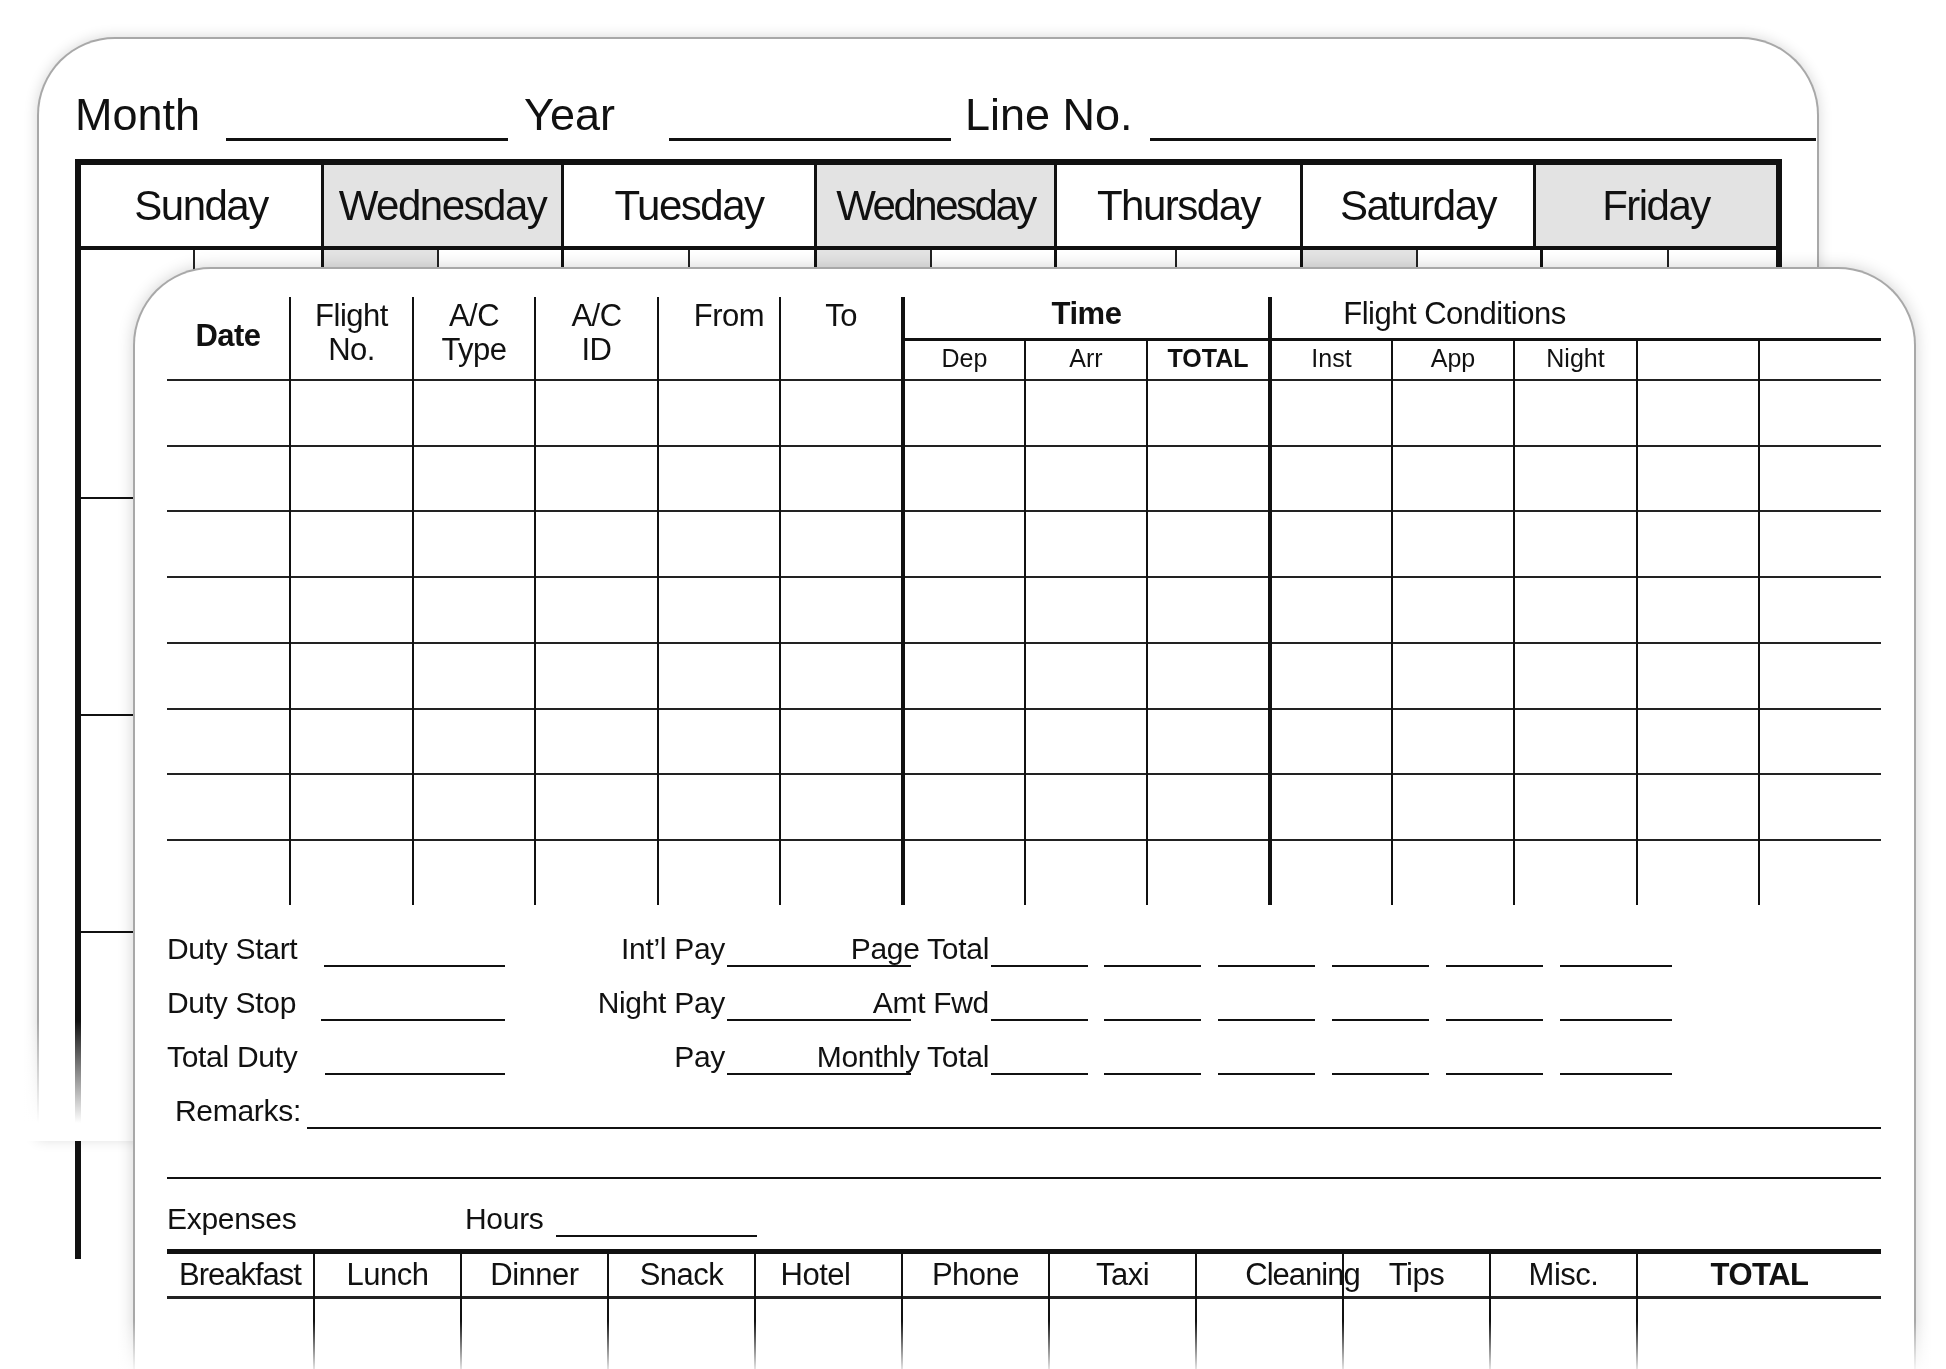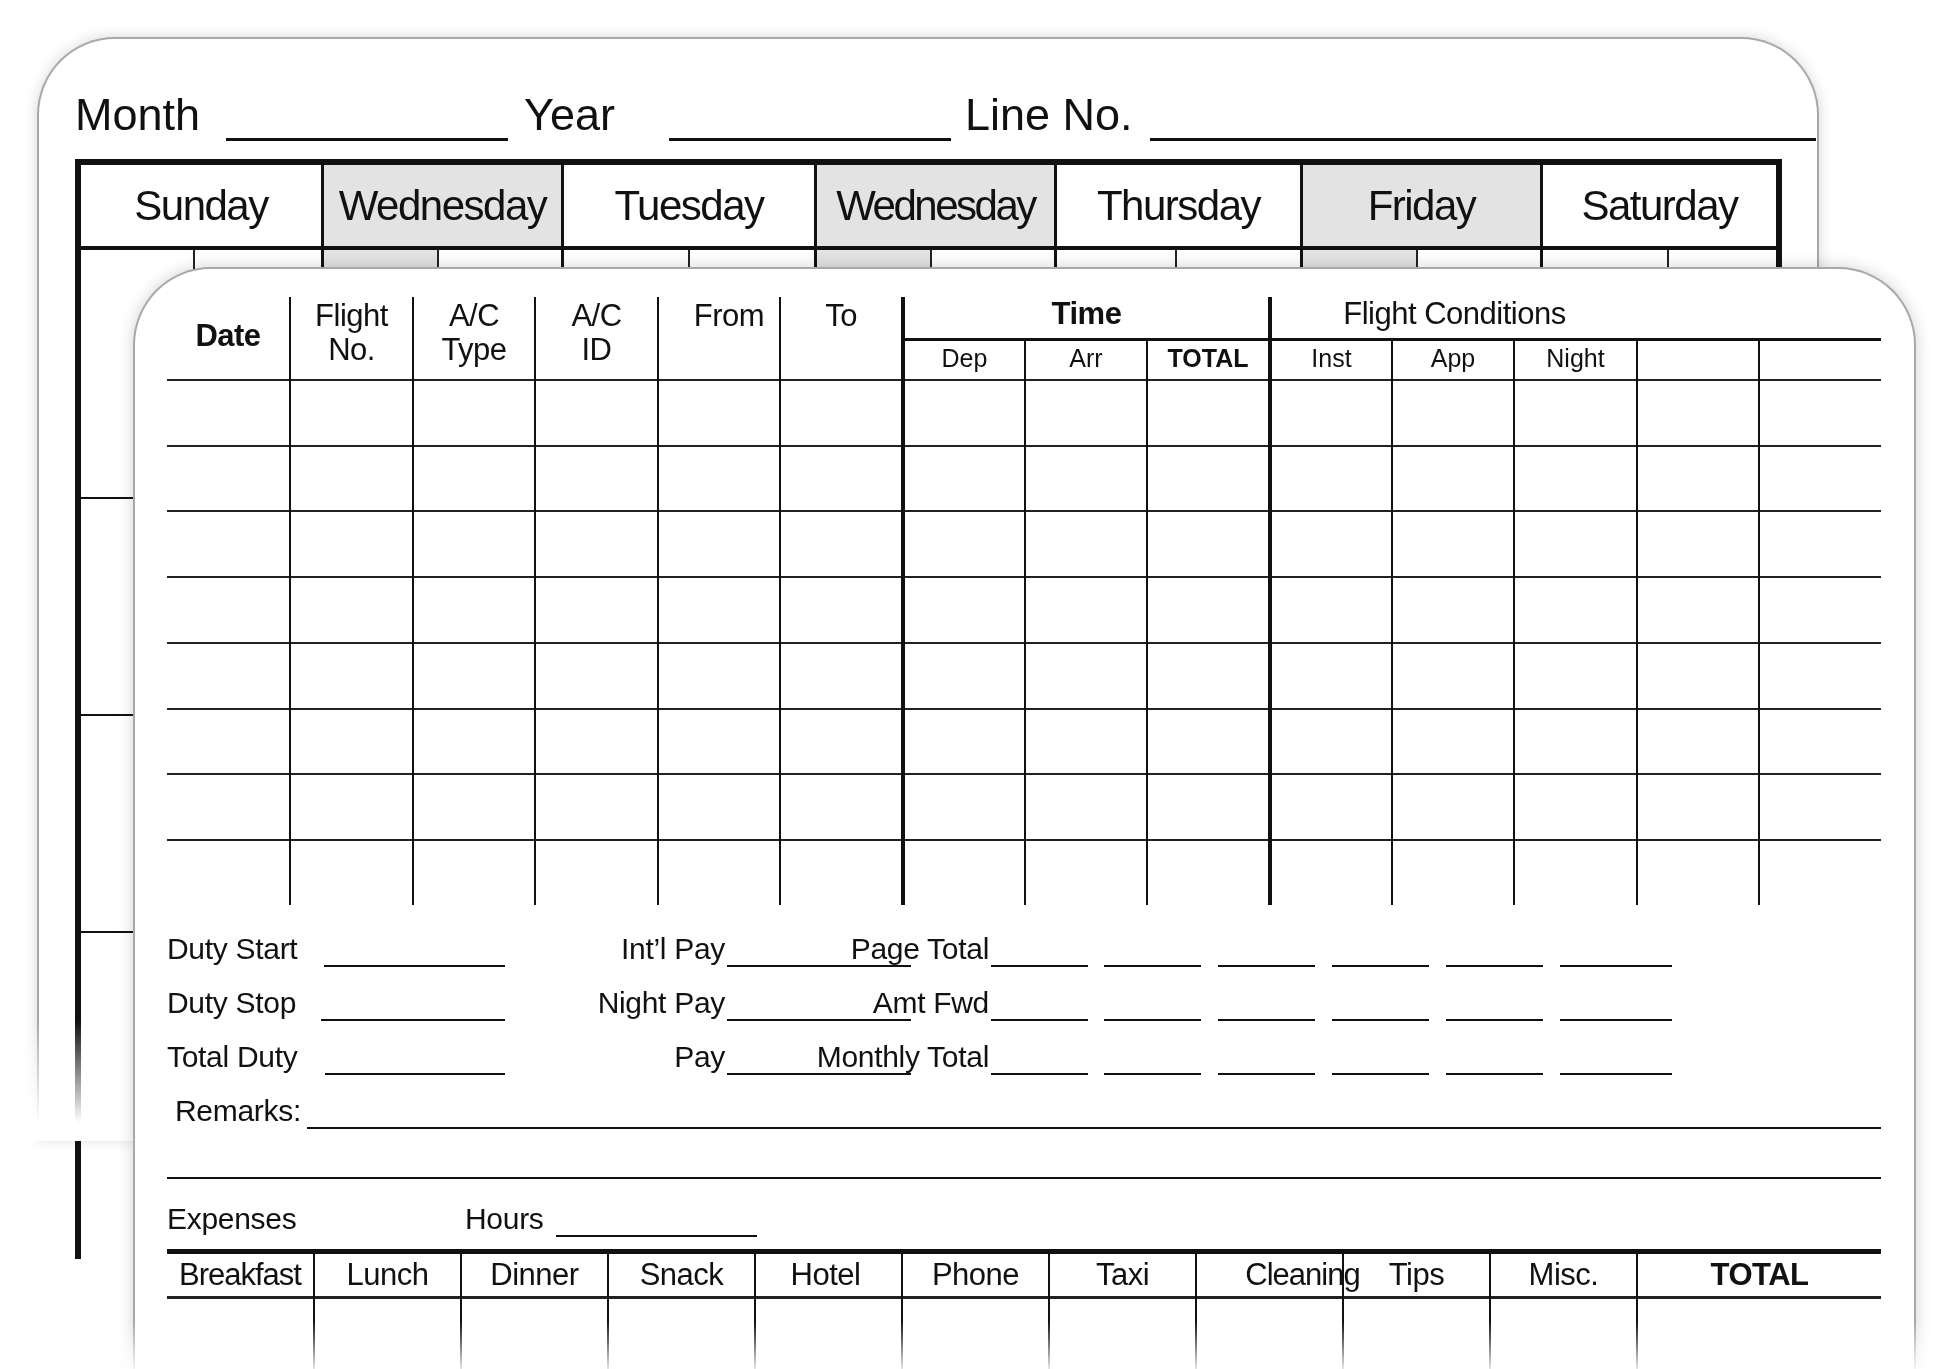--- a/index.html
+++ b/index.html
@@ -97,22 +97,22 @@
     <div class="title-line" style="left:1075px; width:666px;"></div>
   </div>
 
   <div class="cal">
     <div class="cal-head">
       <div class="cal-day" style="width:243px;">Sunday</div>
       <div class="cal-day shade" style="width:240px;">Wednesday</div>
       <div class="cal-day" style="width:253px;">Tuesday</div>
       <div class="cal-day shade" style="width:240px; letter-spacing:-2.5px;">Wednesday</div>
       <div class="cal-day" style="width:246px;">Thursday</div>
+      <div class="cal-day" style="width:233px;">Saturday</div>
       <div class="cal-day shade" style="width:240px;">Friday</div>
-      <div class="cal-day" style="width:233px;">Saturday</div>
     </div>
     <div class="cal-sub">
       <div class="cal-sub-col" style="width:243px;">
         <div class="cal-sub-cell first" style="width:114px;"></div>
           <div class="cal-sub-cell" style="flex:1;"></div>
       </div>
       <div class="cal-sub-col" style="width:240px;">
         <div class="cal-sub-cell first shade" style="width:115px;"></div>
           <div class="cal-sub-cell" style="flex:1;"></div>
       </div>
@@ -261,21 +261,21 @@
     <div class="exp-v" style="left:881px;"></div>
     <div class="exp-v" style="left:1028px;"></div>
     <div class="exp-v" style="left:1175px;"></div>
     <div class="exp-v" style="left:1322px;"></div>
     <div class="exp-v" style="left:1469px;"></div>
 
     <div class="exp-label" style="left:0; width:146px; letter-spacing:-1px;">Breakfast</div>
     <div class="exp-label" style="left:148px; width:145px;">Lunch</div>
     <div class="exp-label" style="left:295px; width:145px;">Dinner</div>
     <div class="exp-label" style="left:442px; width:145px;">Snack</div>
-    <div class="exp-label" style="left:589px; width:119px;padding-left:10px;">Hotel</div>
+    <div class="exp-label" style="left:589px; width:119px;">Hotel</div>
     <div class="exp-label" style="left:736px; width:145px;">Phone</div>
     <div class="exp-label" style="left:883px; width:145px;">Taxi</div>
     <div class="exp-label" style="left:1030px; width:145px; letter-spacing:-1px;padding-left:33px;">Cleaning</div>
     <div class="exp-label" style="left:1177px; width:145px;">Tips</div>
     <div class="exp-label" style="left:1324px; width:145px;">Misc.</div>
     <div class="exp-label bold" style="left:1471px; width:243px;">TOTAL</div>
 
     <div class="cell" style="position:absolute; left:0; top:50px; width:1714px; height:80px;"></div>
   </div>
 

